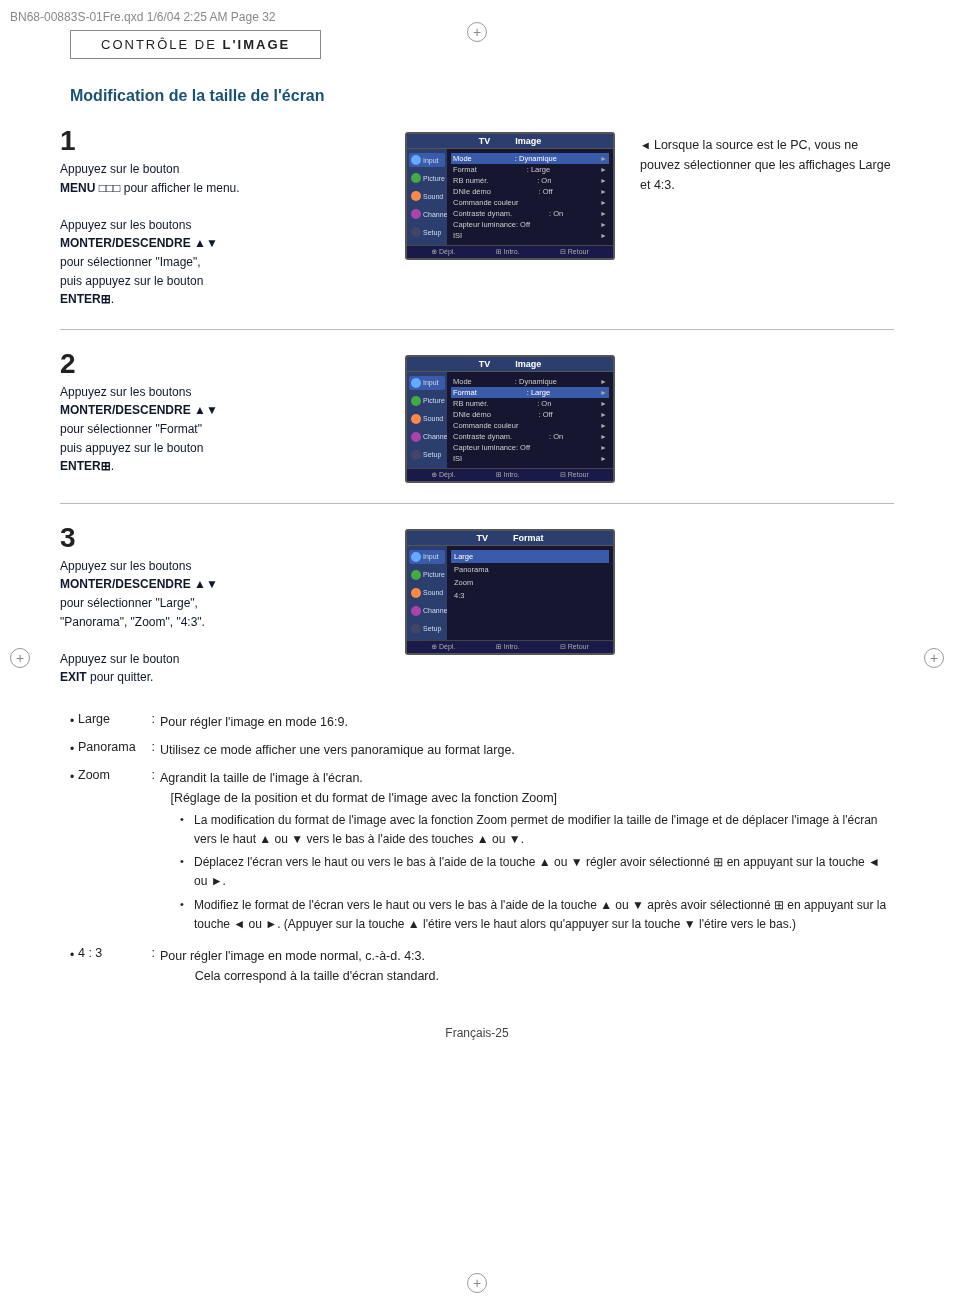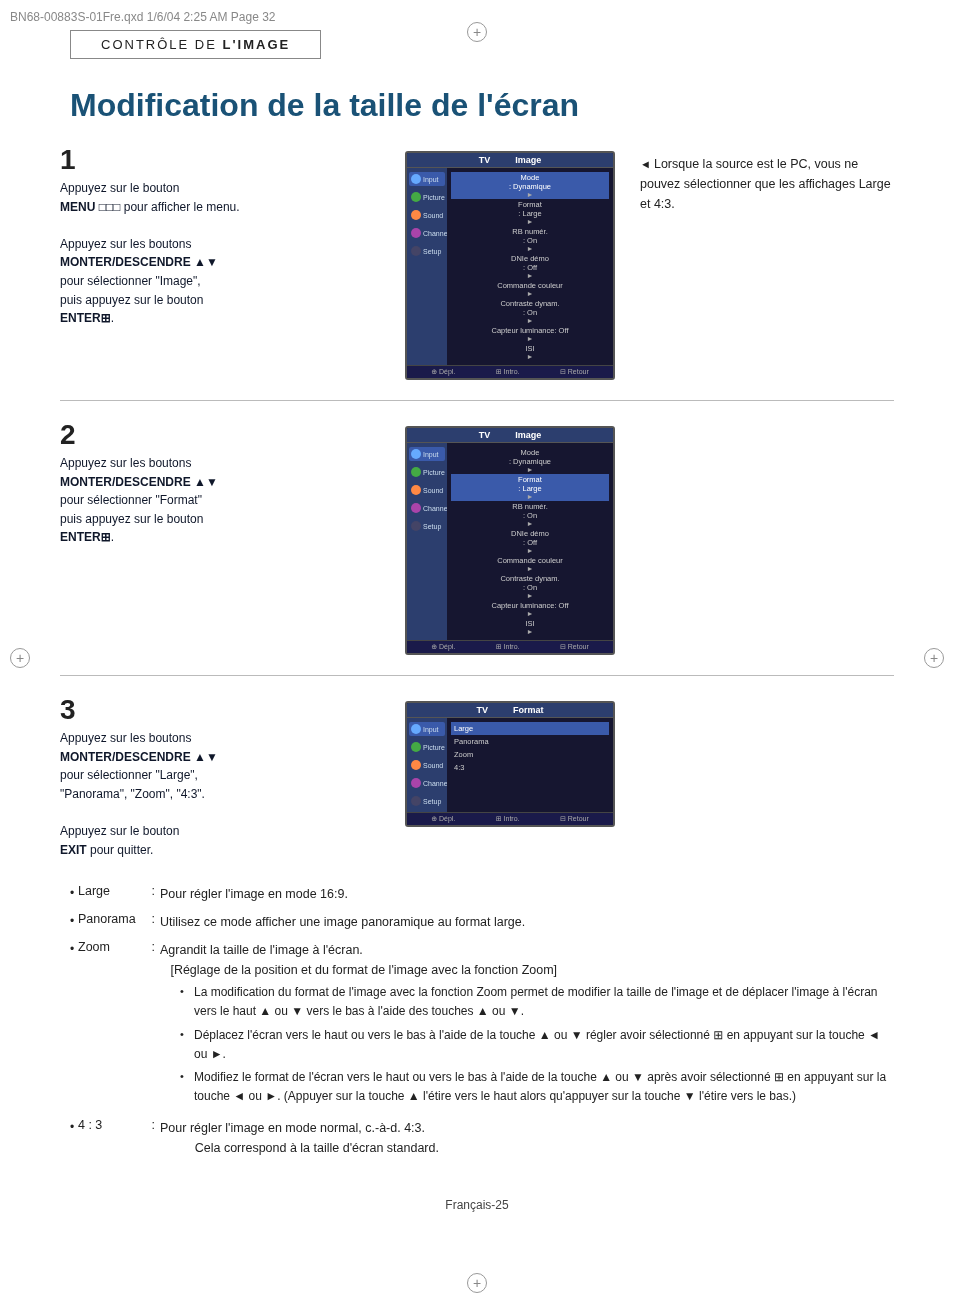--- a/index.html
+++ b/index.html
@@ -34,21 +34,21 @@
       text-transform: uppercase;
       font-variant: small-caps;
       color: #222;
     }
     .header-box .bold-part {
       font-weight: bold;
     }
 
     
     .page-title {
-      font-size: 32px;
+      font-size: 16px;
       font-weight: bold;
       color: #1a5276;
       margin-bottom: 22px;
       margin-left: 10px;
     }
 
     
     .step-row {
       display: flex;
       flex-direction: row;
@@ -168,24 +168,23 @@
     }
 
     .tv-content {
       flex: 1;
       background: #161630;
       padding: 4px 4px;
     }
 
     .tv-menu-row {
       display: flex;
-      flex-direction: column;
       justify-content: space-between;
       align-items: center;
-      padding: 1px 8px;
+      padding: 1px 2px;
       color: #ccc;
       font-size: 7.5px;
     }
 
     .tv-menu-row.highlighted {
       background: #3a5aaa;
       color: #fff;
     }
 
     .tv-menu-row .arrow {
@@ -613,21 +612,21 @@
       <span class="bullet-dot">•</span>
       <span class="bullet-label">Large</span>
       <span class="bullet-colon">&nbsp;: </span>
       <span class="bullet-content">Pour régler l'image en mode 16:9.</span>
     </div>
 
     <div class="bullet-item">
       <span class="bullet-dot">•</span>
       <span class="bullet-label">Panorama</span>
       <span class="bullet-colon">&nbsp;: </span>
-      <span class="bullet-content">Utilisez ce mode afficher une image panoramique au format large.</span>
+      <span class="bullet-content">Utilisez ce mode afficher une vers panoramique au format large.</span>
     </div>
 
     <div class="bullet-item">
       <span class="bullet-dot">•</span>
       <span class="bullet-label">Zoom</span>
       <span class="bullet-colon">&nbsp;: </span>
       <div class="bullet-content">
         Agrandit la taille de l'image à l'écran.<br>
         &nbsp;&nbsp;&nbsp;[Réglage de la position et du format de l'image avec la fonction Zoom]
         <div class="sub-bullet">

